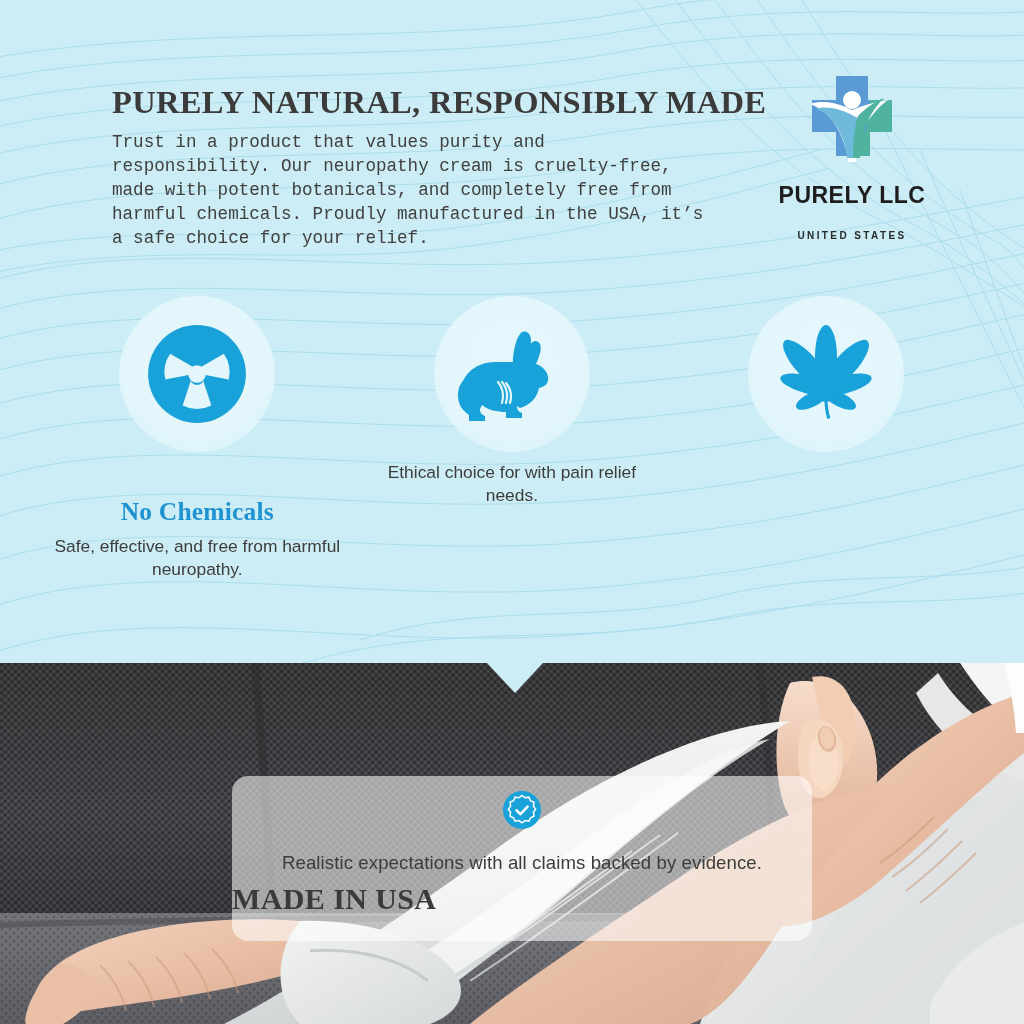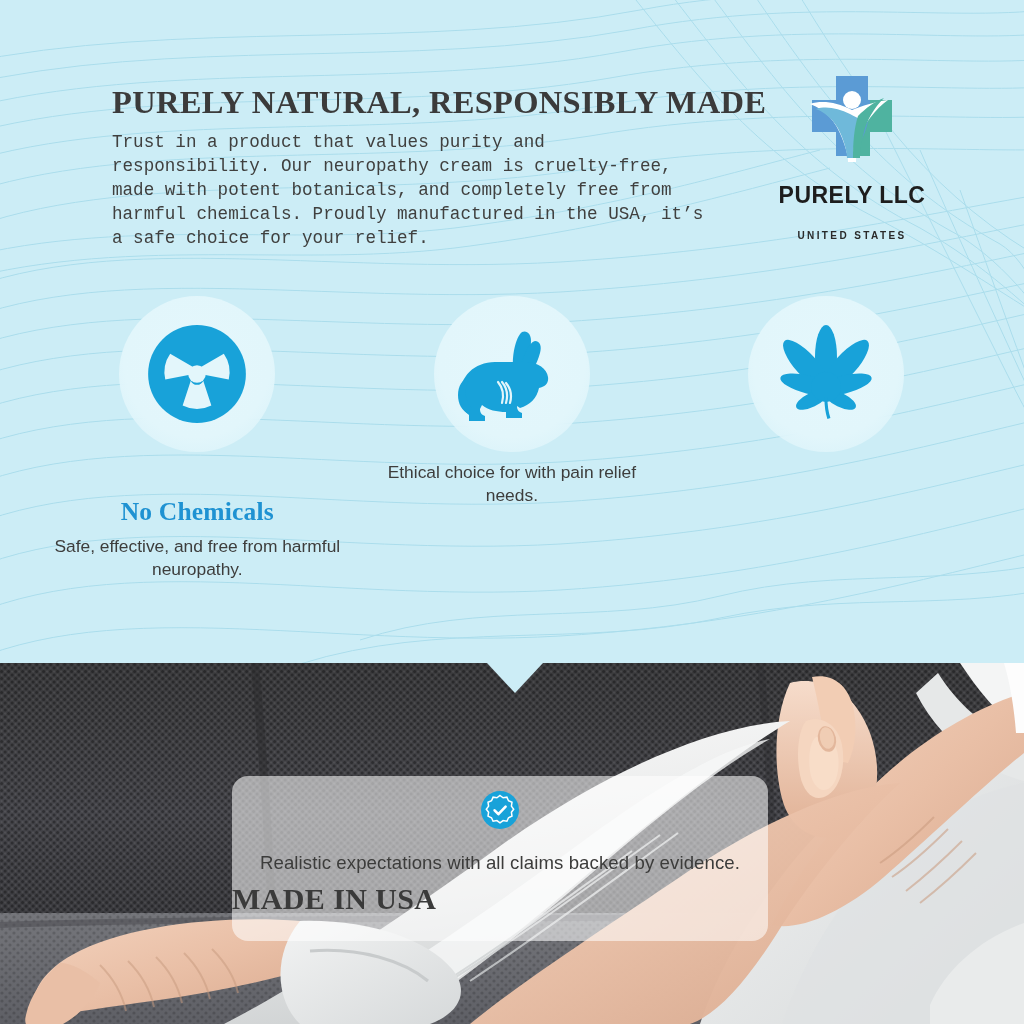--- a/index.html
+++ b/index.html
@@ -150,21 +150,21 @@
     overflow: hidden;
     background: #4a4a4c;
   }
   .photo svg { display: block; }
 
   
   .claim-card {
     position: absolute;
     left: 232px;
     top: 776px;
-    width: 536px;
+    width: 580px;
     height: 165px;
     border-radius: 16px;
     background: rgba(255,255,255,0.56);
     z-index: 7;
   }
   .claim-badge {
     position: absolute;
     left: 50%;
     top: 14px;
     transform: translateX(-50%);

